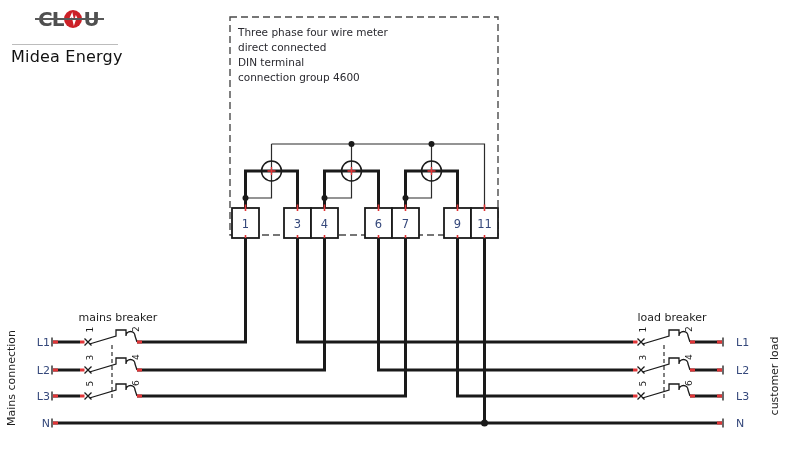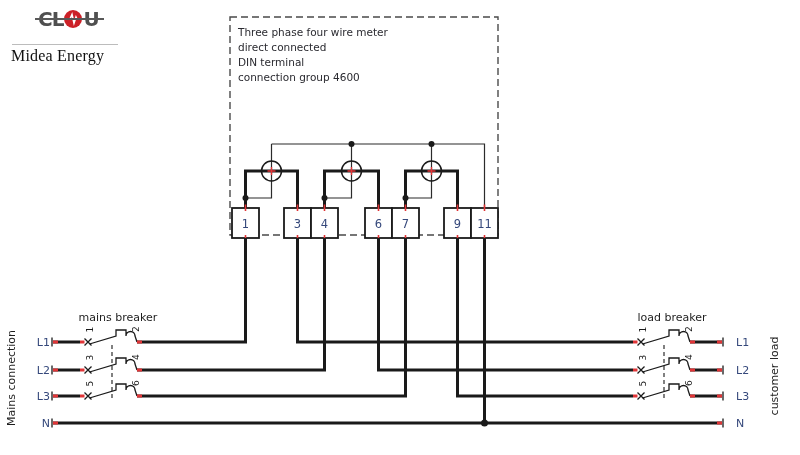--- a/index.html
+++ b/index.html
@@ -8,21 +8,21 @@
   #diagram-svg{position:absolute;left:0;top:0;}
 
   
   .logo-area{position:absolute;left:0;top:0;width:140px;height:70px;}
   .logo-word{position:absolute;left:38px;top:8px;height:22px;display:flex;align-items:center;}
   .logo-letter{font-size:20px;font-weight:bold;letter-spacing:-1px;color:#4f4f4f;line-height:22px;}
   .logo-o{display:inline-block;width:18px;height:18px;border-radius:50%;background:#cc2027;margin:0 1px;position:relative;top:0;}
   .logo-o svg{display:block;}
   .logo-bar{position:absolute;left:-3px;right:-5px;top:10px;height:2px;background:#585858;}
   .logo-rule{position:absolute;left:12px;top:44px;width:106px;height:1px;background:#bcbcbc;}
-  .logo-sub{position:absolute;left:11px;top:47px;font-size:16px;color:#111;letter-spacing:0.2px;font-family:Liberation Serif, serif;}
+  .logo-sub{position:absolute;left:11px;top:47px;font-size:16px;color:#111;letter-spacing:0.2px;}
 
   
   .w3{stroke:#1a1a1a;stroke-width:3;fill:none;}
   .w1{stroke:#2b2b2b;stroke-width:1.2;fill:none;}
   .sym{stroke:#1a1a1a;stroke-width:1.3;fill:none;}
   .dashbox{stroke:#4a4a4a;stroke-width:1.4;fill:none;stroke-dasharray:7 4;}
   .linkage{stroke:#1a1a1a;stroke-width:1.1;fill:none;stroke-dasharray:4 3;}
   .redmark{stroke:#e03537;stroke-width:3;fill:none;}
   .redtick{stroke:#e03537;stroke-width:1.6;fill:none;}
   .redplus{stroke:#e03537;stroke-width:1.4;fill:none;}

